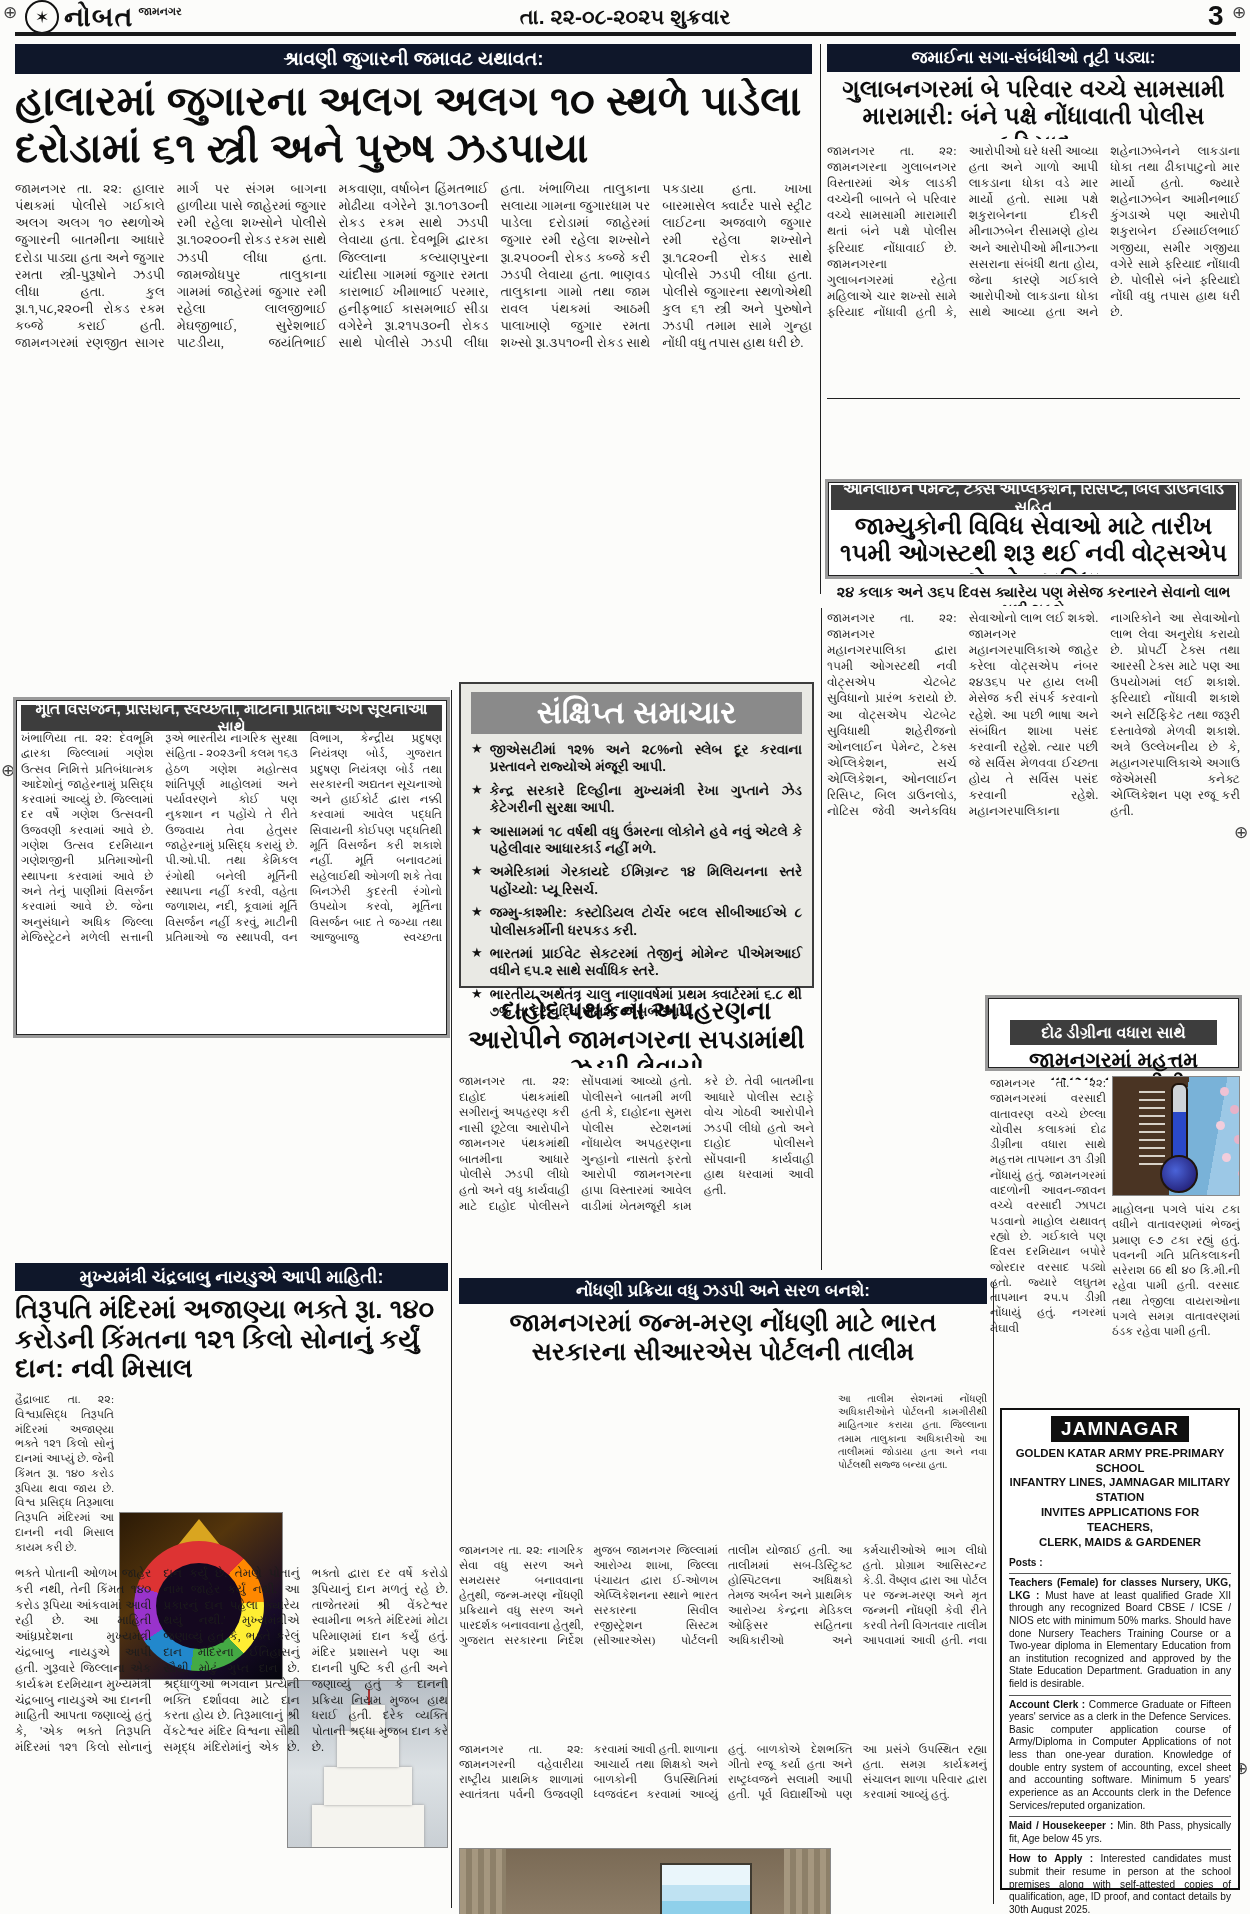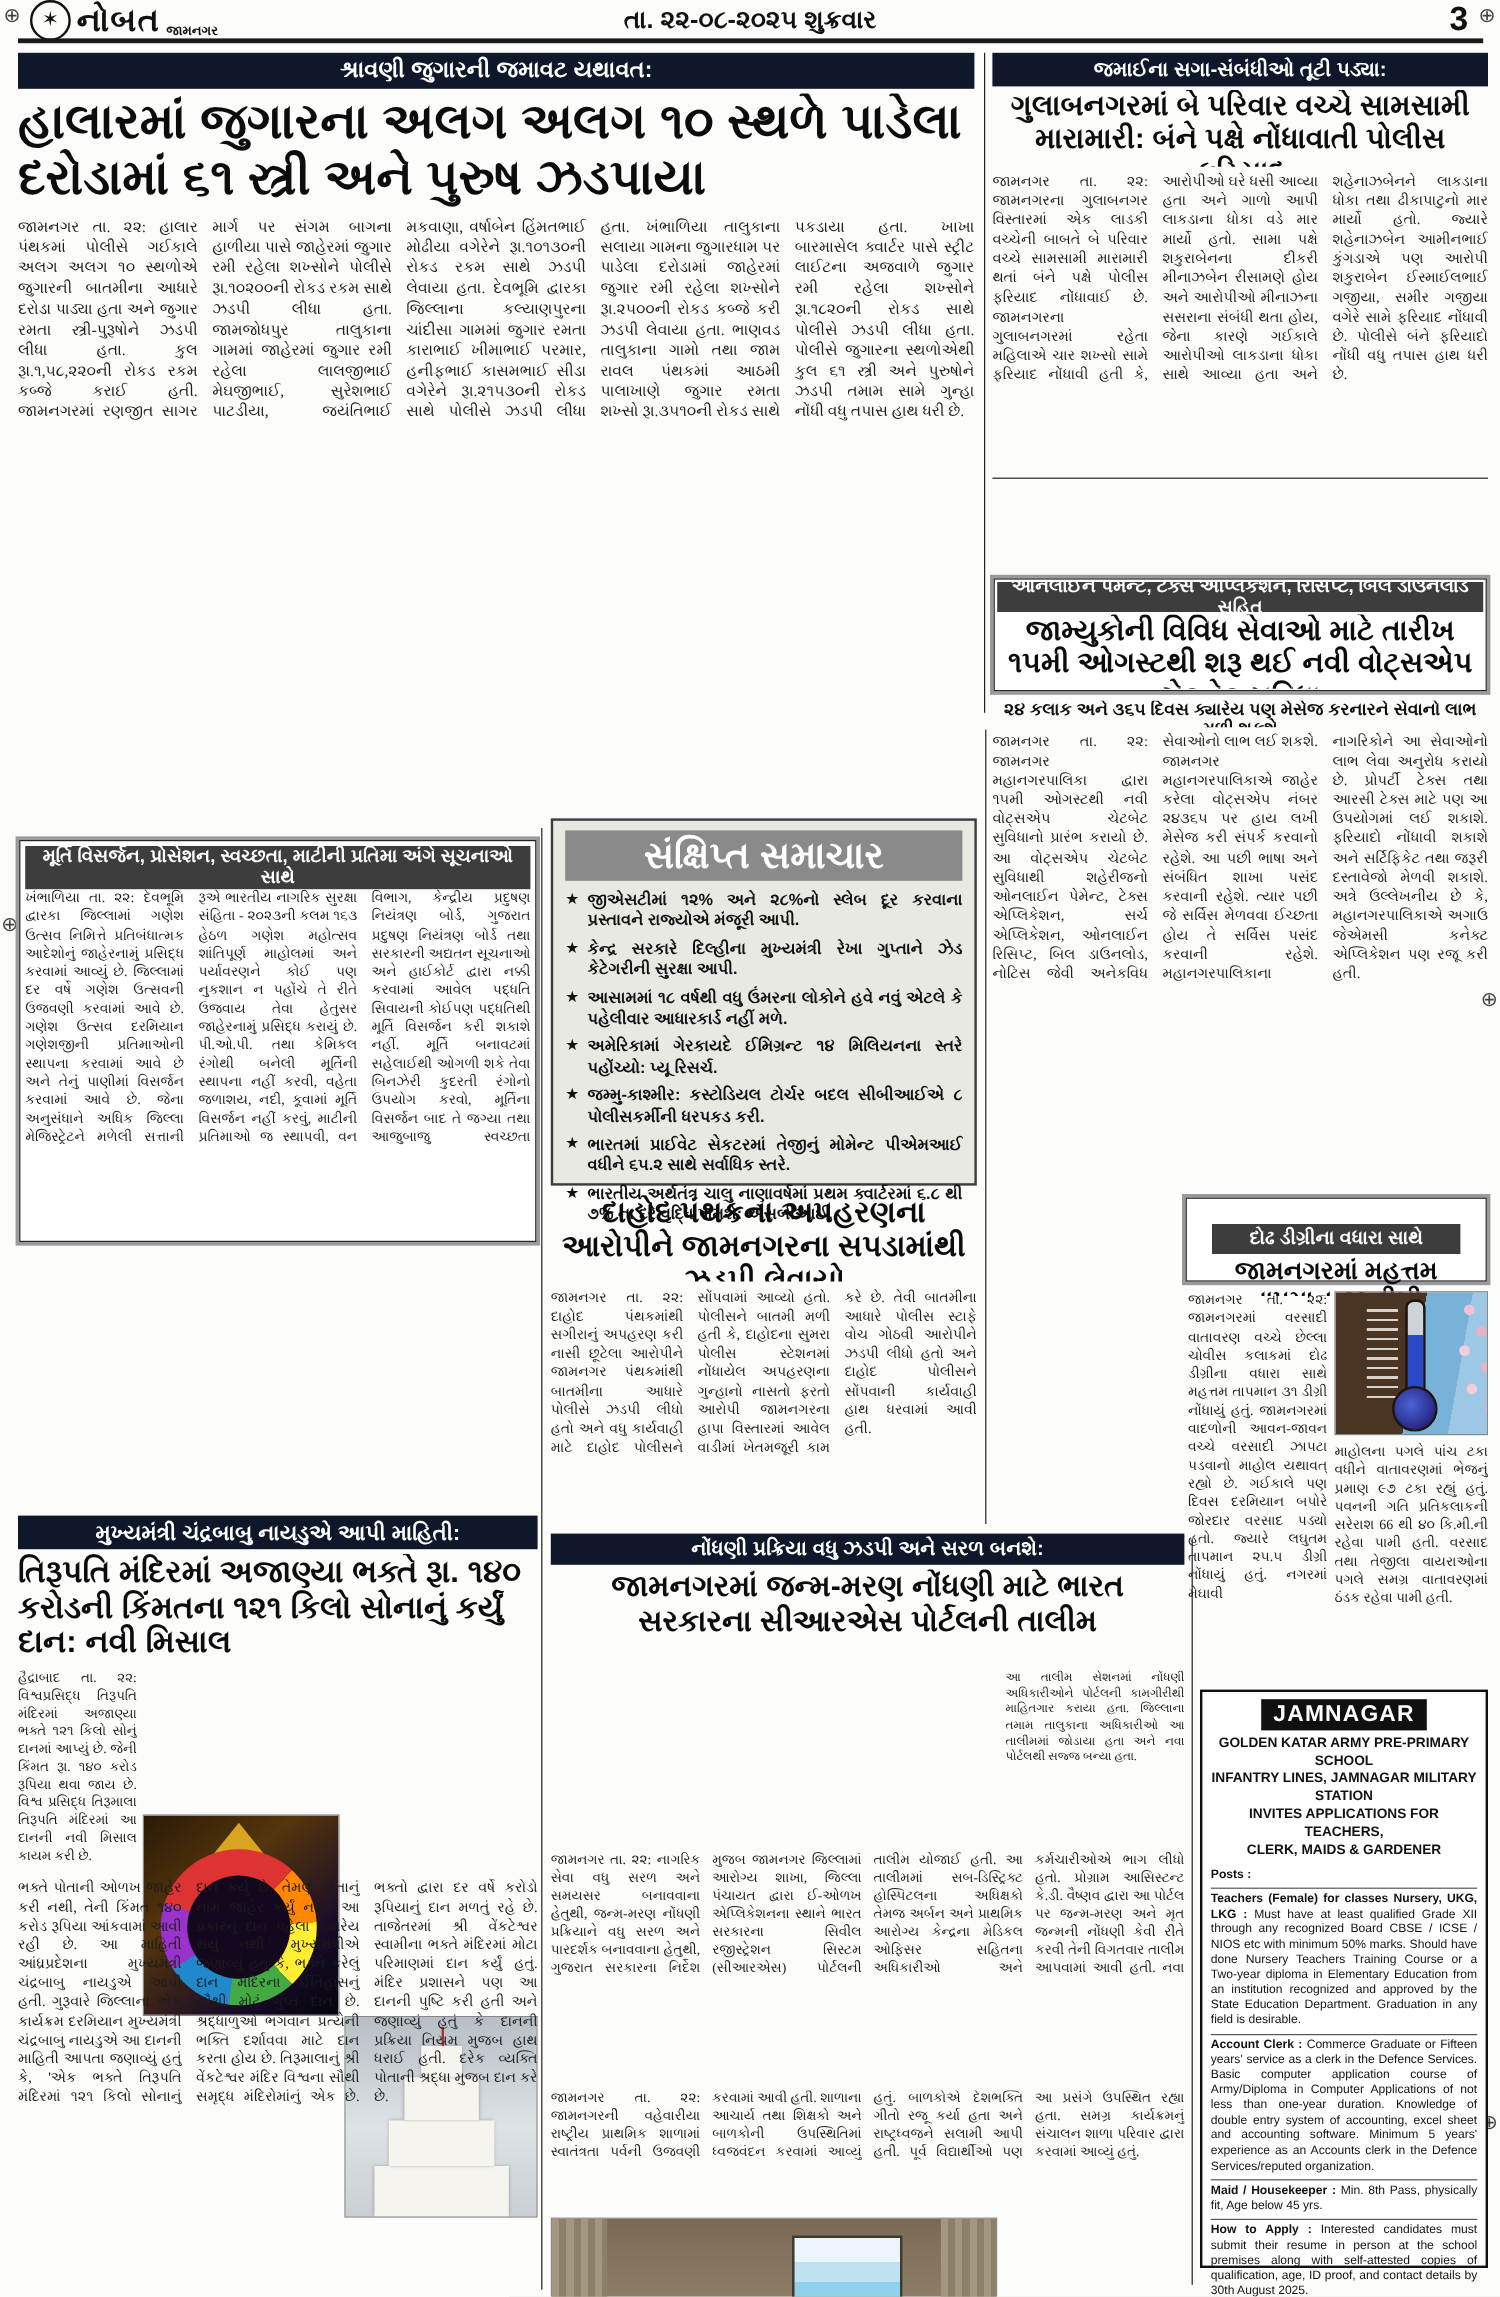--- a/index.html
+++ b/index.html
@@ -18,21 +18,21 @@
   .cols5{column-count:5;column-gap:12px;}
   .vrule{background:#222;width:1px;}
   .hrule{background:#222;height:1px;}
   .dbox{border:1px solid #222;box-shadow:0 0 0 3px #9a9a9a;background:#fff;}
   .regmark{color:#444;font-size:17px;line-height:1;}
   
   .logo-circle{width:30px;height:30px;border:2px solid #111;border-radius:50%;
                display:inline-flex;align-items:center;justify-content:center;
                font-size:17px;font-weight:bold;}
   .logo-word{font-size:27px;font-weight:800;letter-spacing:1px;}
-  .logo-sub{font-size:11px;font-weight:bold;align-self:flex-end;margin-bottom:0;}
+  .logo-sub{font-size:11px;font-weight:bold;align-self:flex-end;margin-bottom:14px;}
   
   .brief-box{background:#e9e9e4;border:2px solid #3c3c3c;padding:8px 10px;}
   .brief-title{background:#8a8a8a;color:#fff;font-weight:800;font-size:31px;
                text-align:center;padding:3px 0;margin-bottom:7px;}
   .brief-item{display:flex;gap:7px;font-size:13.6px;font-weight:600;line-height:1.28;
               margin-bottom:6px;text-align:justify;}
   .star{flex:0 0 auto;font-size:13px;}
   
   .ad{border:2px solid #111;background:#fff;padding:5px 7px;font-size:10.1px;line-height:1.25;}
   .ad-title{background:#101010;color:#fff;font-weight:800;font-size:19px;text-align:center;
@@ -106,21 +106,21 @@
   <div class="abs body-text cols3" style="left:827px;top:143px;width:413px;height:250px;font-size:12.2px;">જામનગર તા. ૨૨: જામનગરના ગુલાબનગર વિસ્તારમાં એક લાડકી વચ્ચેની બાબતે બે પરિવાર વચ્ચે સામસામી મારામારી થતાં બંને પક્ષે પોલીસ ફરિયાદ નોંધાવાઈ છે. જામનગરના ગુલાબનગરમાં રહેતા મહિલાએ ચાર શખ્સો સામે ફરિયાદ નોંધાવી હતી કે, આરોપીઓ ઘરે ધસી આવ્યા હતા અને ગાળો આપી લાકડાના ધોકા વડે માર માર્યો હતો. સામા પક્ષે શકુરાબેનના દીકરી મીનાઝબેન રીસામણે હોય અને આરોપીઓ મીનાઝના સસરાના સંબંધી થતા હોય, જેના કારણે ગઈકાલે આરોપીઓ લાકડાના ધોકા સાથે આવ્યા હતા અને શહેનાઝબેનને લાકડાના ધોકા તથા ઢીકાપાટુનો માર માર્યો હતો. જ્યારે શહેનાઝબેન આમીનભાઈ કુંગડાએ પણ આરોપી શકુરાબેન ઈસ્માઈલભાઈ ગજીયા, સમીર ગજીયા વગેરે સામે ફરિયાદ નોંધાવી છે. પોલીસે બંને ફરિયાદો નોંધી વધુ તપાસ હાથ ધરી છે.</div>
 
   <div class="abs dbox" style="left:828px;top:482px;width:411px;height:94px;">
     <div class="kicker dark" style="height:25px;font-size:15.5px;margin:2px;">ઓનલાઈન પેમેન્ટ, ટેક્સ એપ્લિકેશન, રિસિપ્ટ, બિલ ડાઉનલોડ સહિત</div>
     <div class="headline center" style="font-size:24px;height:62px;">જામ્યુકોની વિવિધ સેવાઓ માટે તારીખ ૧૫મી ઓગસ્ટથી શરૂ થઈ નવી વોટ્સએપ ચેટબેટ સુવિધા</div>
   </div>
   <div class="abs center" style="left:827px;top:584px;width:413px;height:22px;font-weight:800;font-size:14.5px;overflow:hidden;">૨૪ કલાક અને ૩૬૫ દિવસ ક્યારેય પણ મેસેજ કરનારને સેવાનો લાભ મળી શકશે</div>
   <div class="abs body-text cols3" style="left:827px;top:610px;width:413px;height:350px;font-size:12.2px;">જામનગર તા. ૨૨: જામનગર મહાનગરપાલિકા દ્વારા ૧૫મી ઓગસ્ટથી નવી વોટ્સએપ ચેટબેટ સુવિધાનો પ્રારંભ કરાયો છે. આ વોટ્સએપ ચેટબેટ સુવિધાથી શહેરીજનો ઓનલાઈન પેમેન્ટ, ટેક્સ એપ્લિકેશન, સર્ચ એપ્લિકેશન, ઓનલાઈન રિસિપ્ટ, બિલ ડાઉનલોડ, નોટિસ જેવી અનેકવિધ સેવાઓનો લાભ લઈ શકશે. જામનગર મહાનગરપાલિકાએ જાહેર કરેલા વોટ્સએપ નંબર ૨૪૩૬૫ પર હાય લખી મેસેજ કરી સંપર્ક કરવાનો રહેશે. આ પછી ભાષા અને સંબંધિત શાખા પસંદ કરવાની રહેશે. ત્યાર પછી જે સર્વિસ મેળવવા ઈચ્છતા હોય તે સર્વિસ પસંદ કરવાની રહેશે. મહાનગરપાલિકાના નાગરિકોને આ સેવાઓનો લાભ લેવા અનુરોધ કરાયો છે. પ્રોપર્ટી ટેક્સ તથા આરસી ટેક્સ માટે પણ આ ઉપયોગમાં લઈ શકાશે. ફરિયાદો નોંધાવી શકાશે અને સર્ટિફિકેટ તથા જરૂરી દસ્તાવેજો મેળવી શકાશે. અત્રે ઉલ્લેખનીય છે કે, મહાનગરપાલિકાએ અગાઉ જેએમસી કનેક્ટ એપ્લિકેશન પણ રજૂ કરી હતી.</div>
 
   <div class="abs dbox" style="left:16px;top:700px;width:431px;height:335px;padding:4px;">
-    <div class="kicker dark" style="height:36px;font-size:15.5px;">મૂર્તિ વિસર્જન, પ્રોસેશન, સ્વચ્છતા, માટીની પ્રતિમા અંગે સૂચનાઓ સાથે</div>
+    <div class="kicker dark" style="height:26px;font-size:15.5px;">મૂર્તિ વિસર્જન, પ્રોસેશન, સ્વચ્છતા, માટીની પ્રતિમા અંગે સૂચનાઓ સાથે</div>
     <div class="body-text cols3" style="height:226px;font-size:11.6px;">ખંભાળિયા તા. ૨૨: દેવભૂમિ દ્વારકા જિલ્લામાં ગણેશ ઉત્સવ નિમિત્તે પ્રતિબંધાત્મક આદેશોનું જાહેરનામું પ્રસિદ્ધ કરવામાં આવ્યું છે. જિલ્લામાં દર વર્ષે ગણેશ ઉત્સવની ઉજવણી કરવામાં આવે છે. ગણેશ ઉત્સવ દરમિયાન ગણેશજીની પ્રતિમાઓની સ્થાપના કરવામાં આવે છે અને તેનું પાણીમાં વિસર્જન કરવામાં આવે છે. જેના અનુસંધાને અધિક જિલ્લા મેજિસ્ટ્રેટને મળેલી સત્તાની રૂએ ભારતીય નાગરિક સુરક્ષા સંહિતા - ૨૦૨૩ની કલમ ૧૬૩ હેઠળ ગણેશ મહોત્સવ શાંતિપૂર્ણ માહોલમાં અને પર્યાવરણને કોઈ પણ નુકશાન ન પહોંચે તે રીતે ઉજવાય તેવા હેતુસર જાહેરનામું પ્રસિદ્ધ કરાયું છે. પી.ઓ.પી. તથા કેમિકલ રંગોથી બનેલી મૂર્તિની સ્થાપના નહીં કરવી, વહેતા જળાશય, નદી, કૂવામાં મૂર્તિ વિસર્જન નહીં કરવું, માટીની પ્રતિમાઓ જ સ્થાપવી, વન વિભાગ, કેન્દ્રીય પ્રદુષણ નિયંત્રણ બોર્ડ, ગુજરાત પ્રદુષણ નિયંત્રણ બોર્ડ તથા સરકારની અદ્યતન સૂચનાઓ અને હાઈકોર્ટ દ્વારા નક્કી કરવામાં આવેલ પદ્ધતિ સિવાયની કોઈપણ પદ્ધતિથી મૂર્તિ વિસર્જન કરી શકાશે નહીં. મૂર્તિ બનાવટમાં સહેલાઈથી ઓગળી શકે તેવા બિનઝેરી કુદરતી રંગોનો ઉપયોગ કરવો, મૂર્તિના વિસર્જન બાદ તે જગ્યા તથા આજુબાજુ સ્વચ્છતા જાળવવી વગેરે સૂચનાઓનો સમાવેશ કરાયો છે.</div>
   </div>
 
   <div class="abs brief-box" style="left:459px;top:682px;width:355px;height:306px;">
     <div class="brief-title">સંક્ષિપ્ત સમાચાર</div>
     <div class="brief-item">
         <span class="star">★</span>
         <span>જીએસટીમાં ૧૨% અને ૨૮%નો સ્લેબ દૂર કરવાના પ્રસ્તાવને રાજ્યોએ મંજૂરી આપી.</span>
       </div>
     <div class="brief-item">

